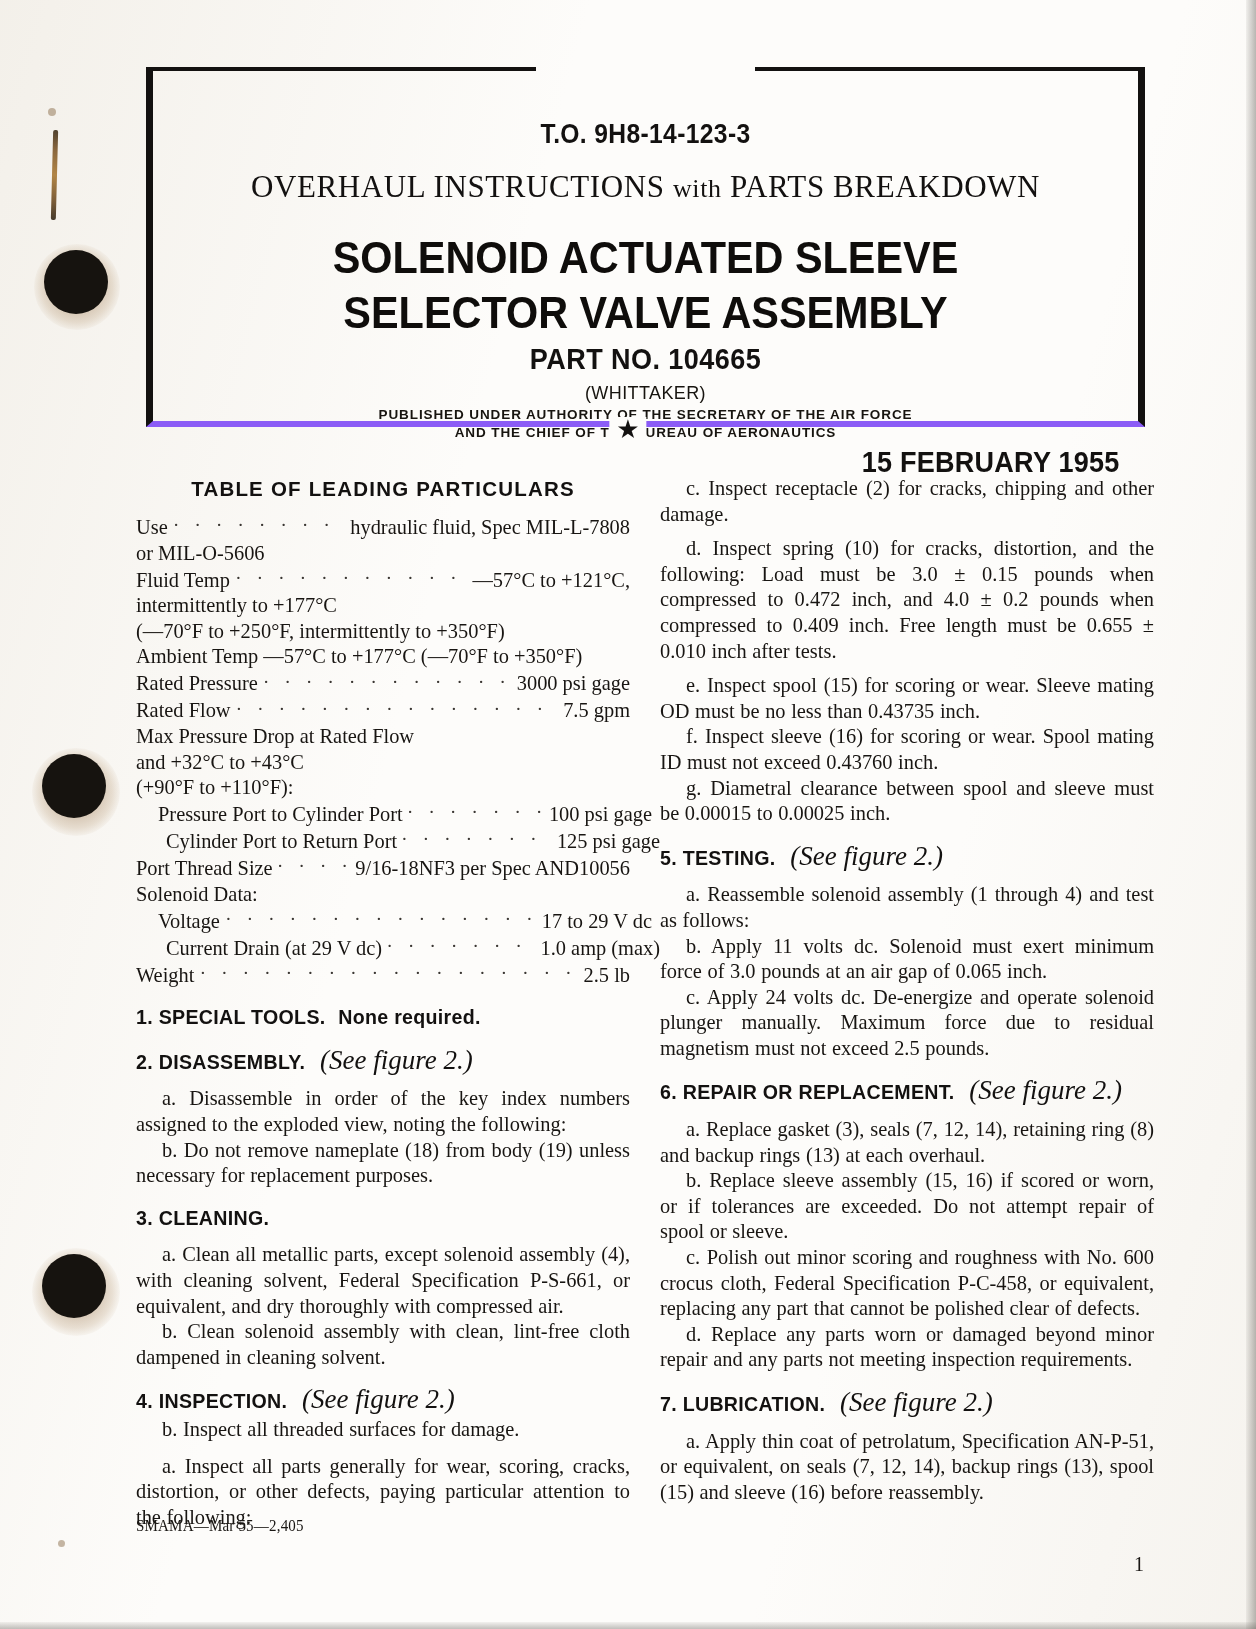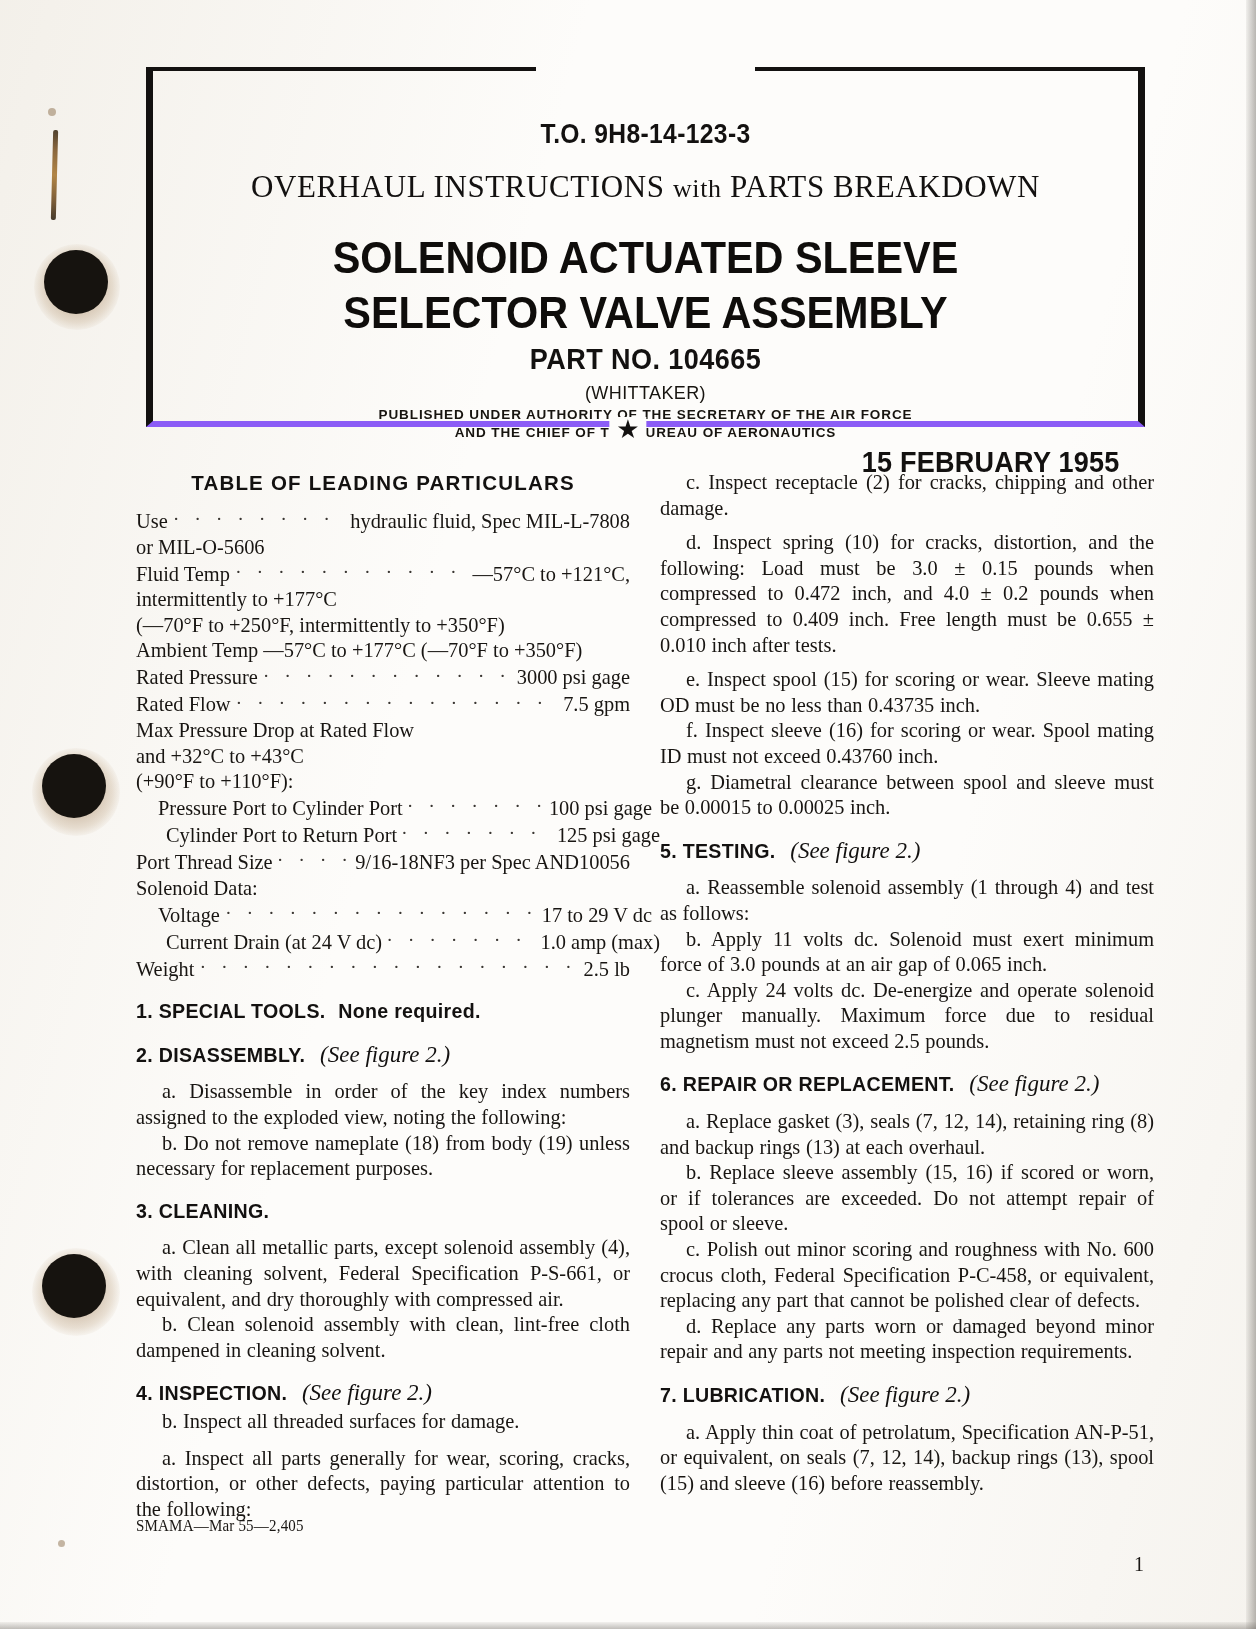--- a/index.html
+++ b/index.html
@@ -192,21 +192,21 @@
   
   .columns {
     position: absolute;
     left: 0;
     top: 470px;
     width: 100%;
     height: 1020px;
   }
   .col {
     position: absolute;
-    top: 0;
+    top: 6px;
     width: 494px;
     font-size: 20.4px;
     line-height: 25.6px;
     text-align: justify;
     color: #181512;
   }
   .col-left  { left: 136px; }
   .col-right { left: 660px; }
 
   .tlp-head {
@@ -255,21 +255,21 @@
     font-weight: bold;
     font-size: 19.6px;
     letter-spacing: 0.3px;
     margin: 17px 0 2px 0;
     color: #131110;
   }
   .sechead .fig {
     font-family: "Liberation Serif", serif;
     font-style: italic;
     font-weight: normal;
-    font-size: 23px;
+    font-size: 27px;
     letter-spacing: 0;
     padding-left: 9px;
   }
   .sechead .inlinebold {
     font-family: "Liberation Sans", sans-serif;
     font-weight: bold;
     padding-left: 7px;
   }
   p.para {
     margin: 0;
@@ -412,21 +412,21 @@
 
         <div class="tline">Solenoid Data:</div>
 
         <div class="trow indent1">
           <span class="lbl">Voltage</span>
           <span class="lead"></span>
           <span class="val">17 to 29 V dc</span>
         </div>
 
         <div class="trow tight indent2">
-          <span class="lbl">Current Drain (at 24 V dc)</span>
+          <span class="lbl">Current Drain (at 29 V dc)</span>
           <span class="lead"></span>
           <span class="val">1.0 amp (max)</span>
         </div>
 
         <div class="trow">
           <span class="lbl">Weight</span>
           <span class="lead"></span>
           <span class="val">2.5 lb</span>
         </div>
       </div>

